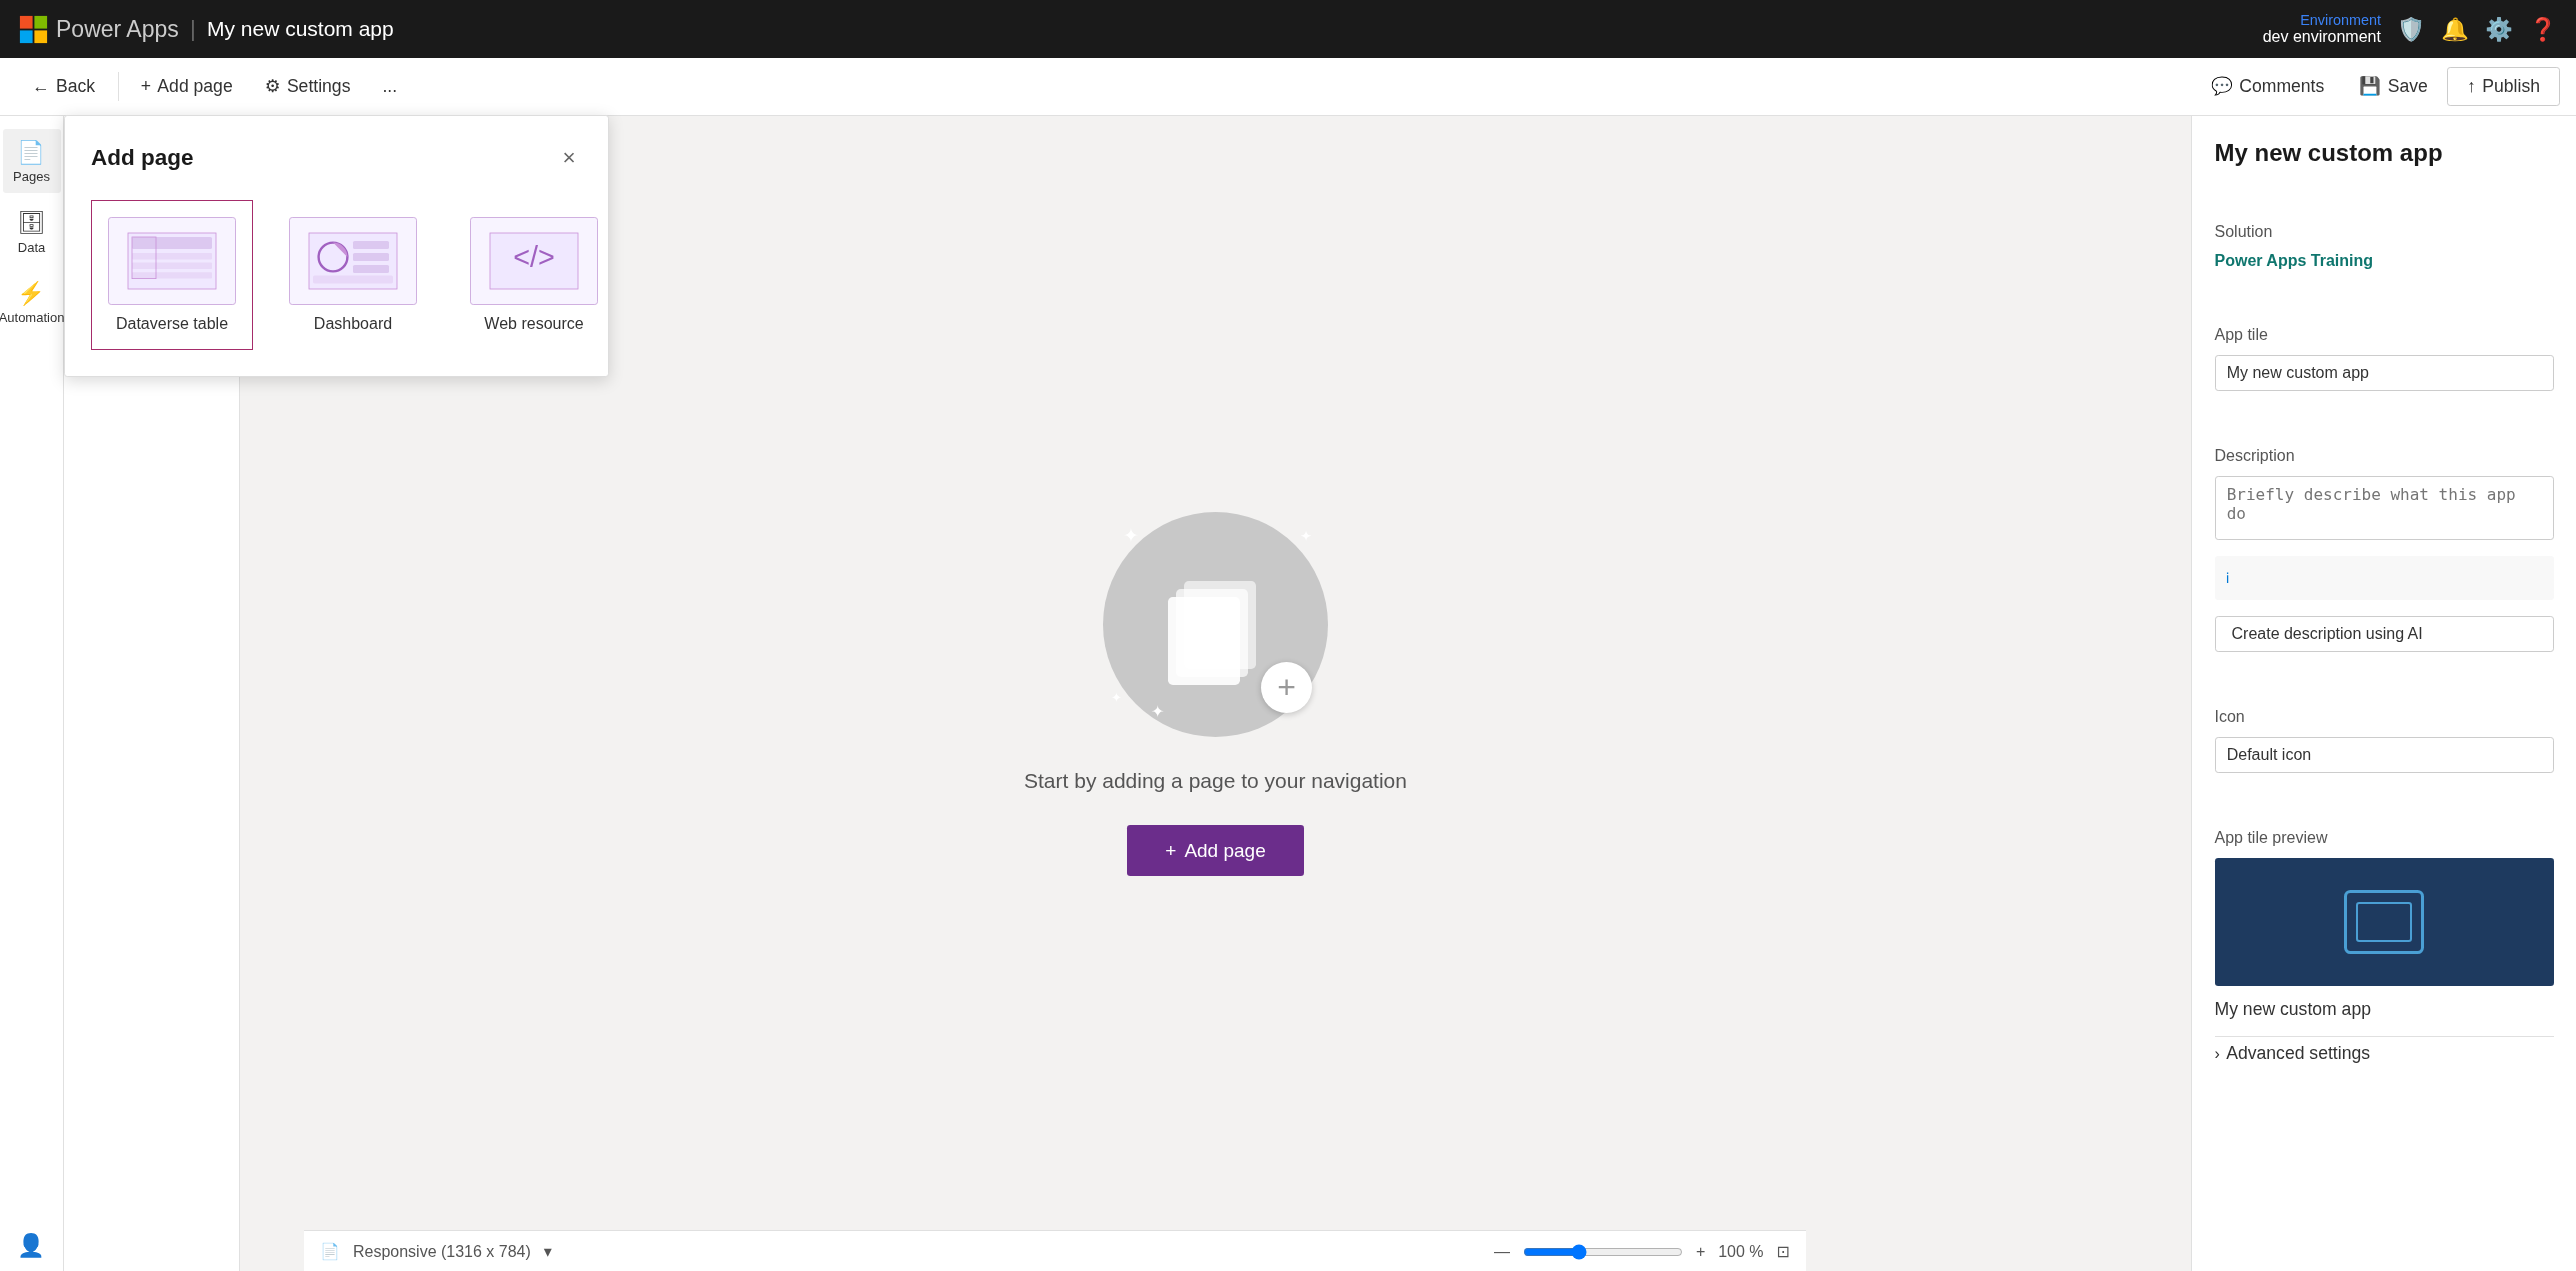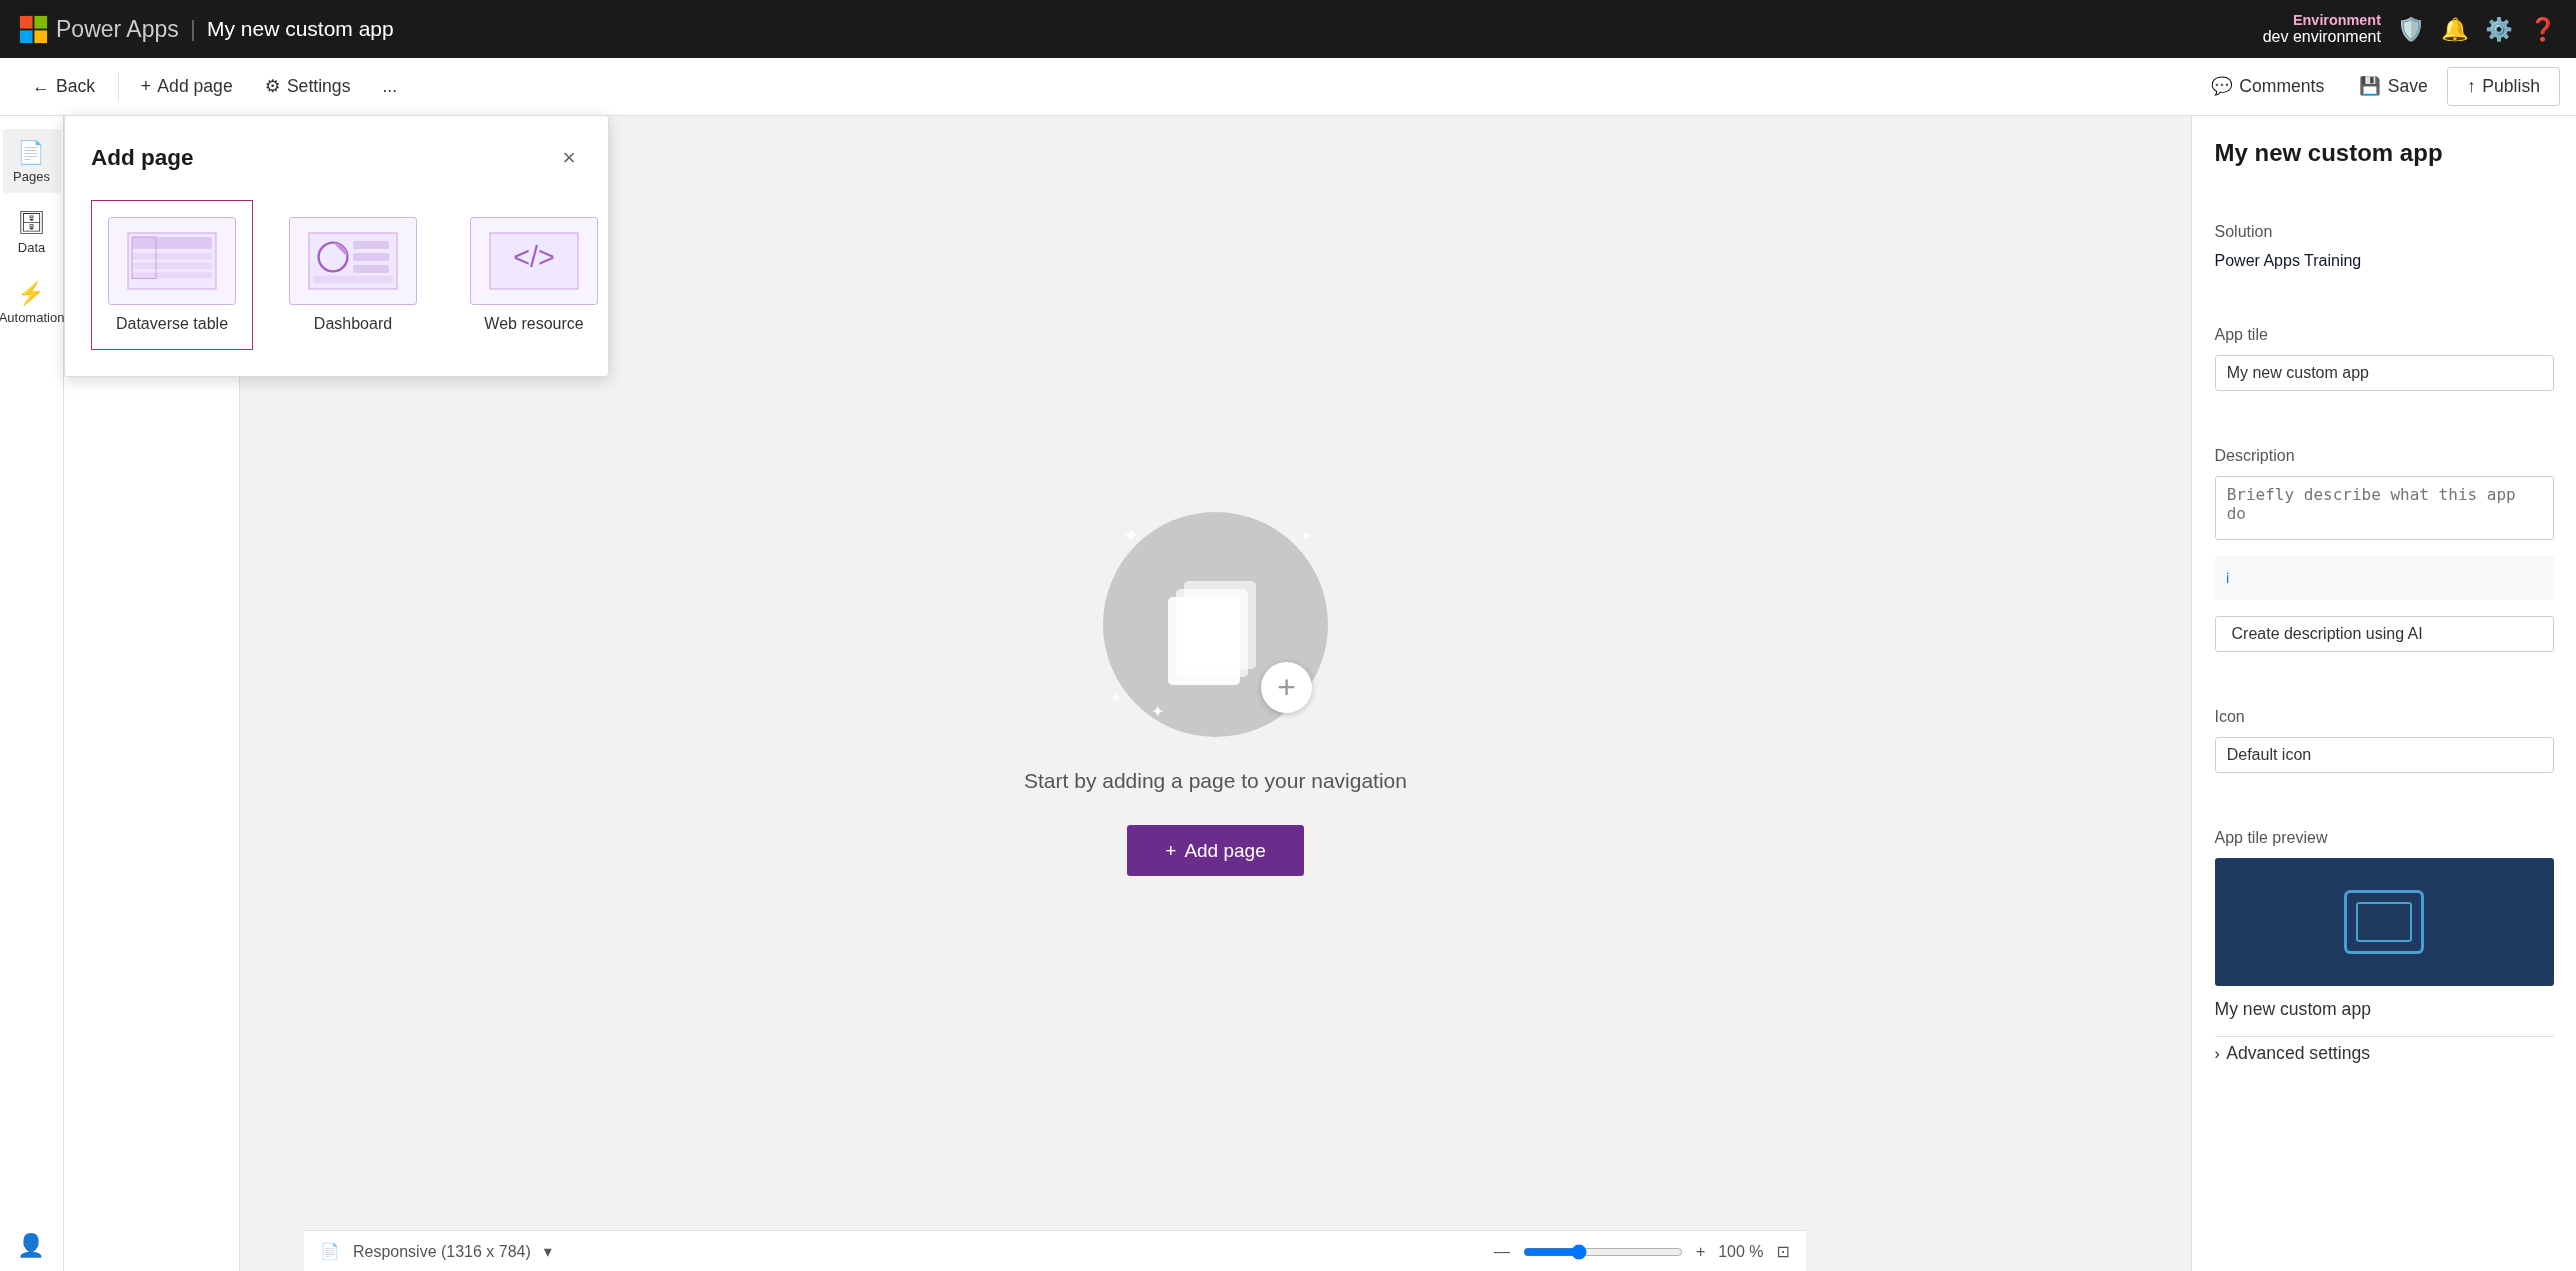--- a/index.html
+++ b/index.html
@@ -12,21 +12,21 @@
       height: 58px; padding: 0 19px; gap: 13px;
       position: relative; z-index: 100;
     }
     .topbar-logo { display: flex; align-items: center; gap: 8px; }
     .ms-logo { width: 29px; height: 29px; }
     .topbar-app-name { font-size: 23px; color: #ccc; }
     .topbar-divider { color: #666; font-size: 22.5px; margin: 0 3.2px; }
     .topbar-title { font-size: 21px; color: #fff; }
     .topbar-right { margin-left: auto; display: flex; align-items: center; gap: 16px; }
     .topbar-env { display: flex; flex-direction: column; align-items: flex-end; font-size: 16px; }
-    .topbar-env-label { color: #f9a8d4; font-size: 14.4px; font-weight: bold; }
+    .topbar-env-label { color: #3b82f6; font-size: 14.4px; }
     .topbar-env-value { color: #fff; }
     .topbar-icon { font-size: 22.5px; color: #ccc; cursor: pointer; }
 
     
     .toolbar {
       display: flex; align-items: center;
       background: #fff; border-bottom: 0.8px solid #e0e0e0;
       height: 58px; padding: 0 16px; gap: 0;
     }
     .toolbar-btn {
@@ -182,21 +182,21 @@
       font-size: 16px; color: #555;
     }
 
     
     .right-panel {
       width: 385px; background: #fff; border-left: 0.8px solid #e0e0e0;
       padding: 22.5px; overflow-y: auto; display: flex; flex-direction: column; gap: 16px;
     }
     .right-panel-title { font-size: 24px; font-weight: 600; color: #1a1a1a; }
     .panel-field-label { font-size: 16px; color: #555; margin-bottom: 4.8px; margin-top: 40px; }
-    .panel-field-value { font-size: 16px; color: #0f172a; }
+    .panel-field-value { font-size: 16px; color: #0f766e; font-weight: bold; }
     .panel-input {
       width: 100%; border: 0.8px solid #ccc; border-radius: 3.2px;
       padding: 8px 11.2px; font-size: 16px; color: #333; background: #fff;
     }
     .panel-textarea {
       width: 100%; border: 0.8px solid #ccc; border-radius: 3.2px;
       padding: 8px 11.2px; font-size: 16px; color: #aaa; background: #fff;
       height: 64px; resize: none;
     }
     .panel-info-box {

